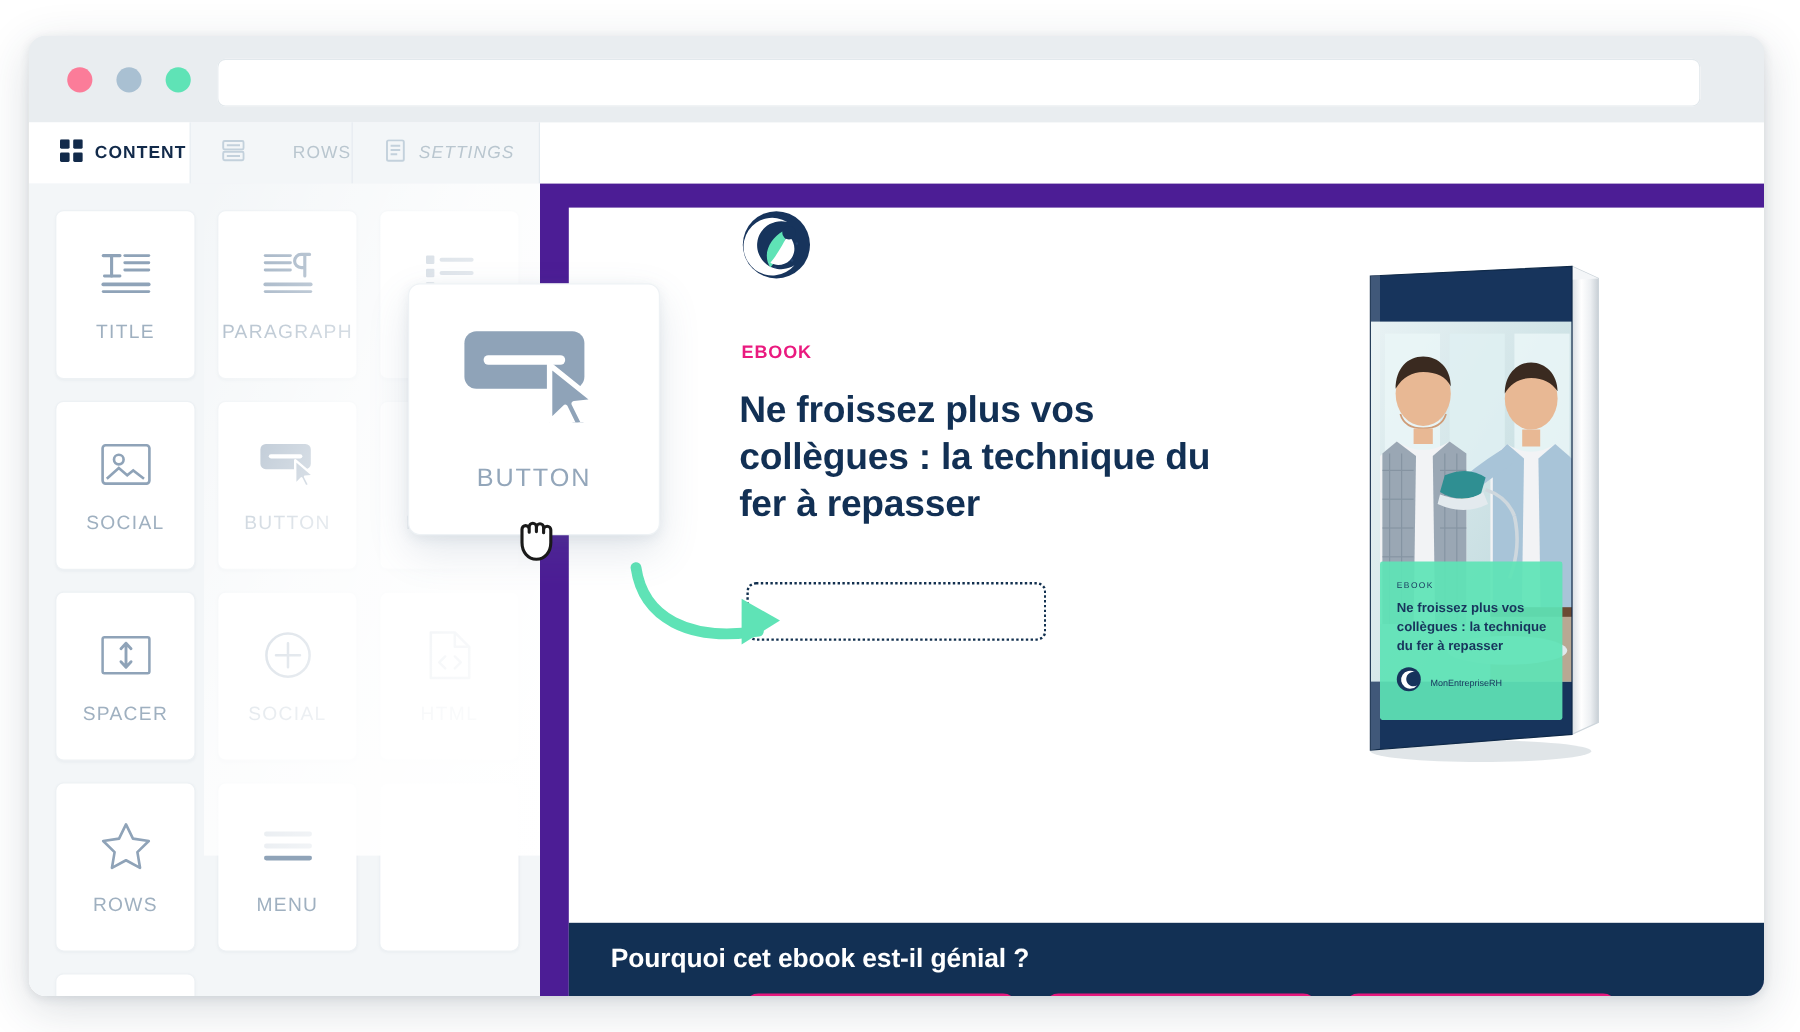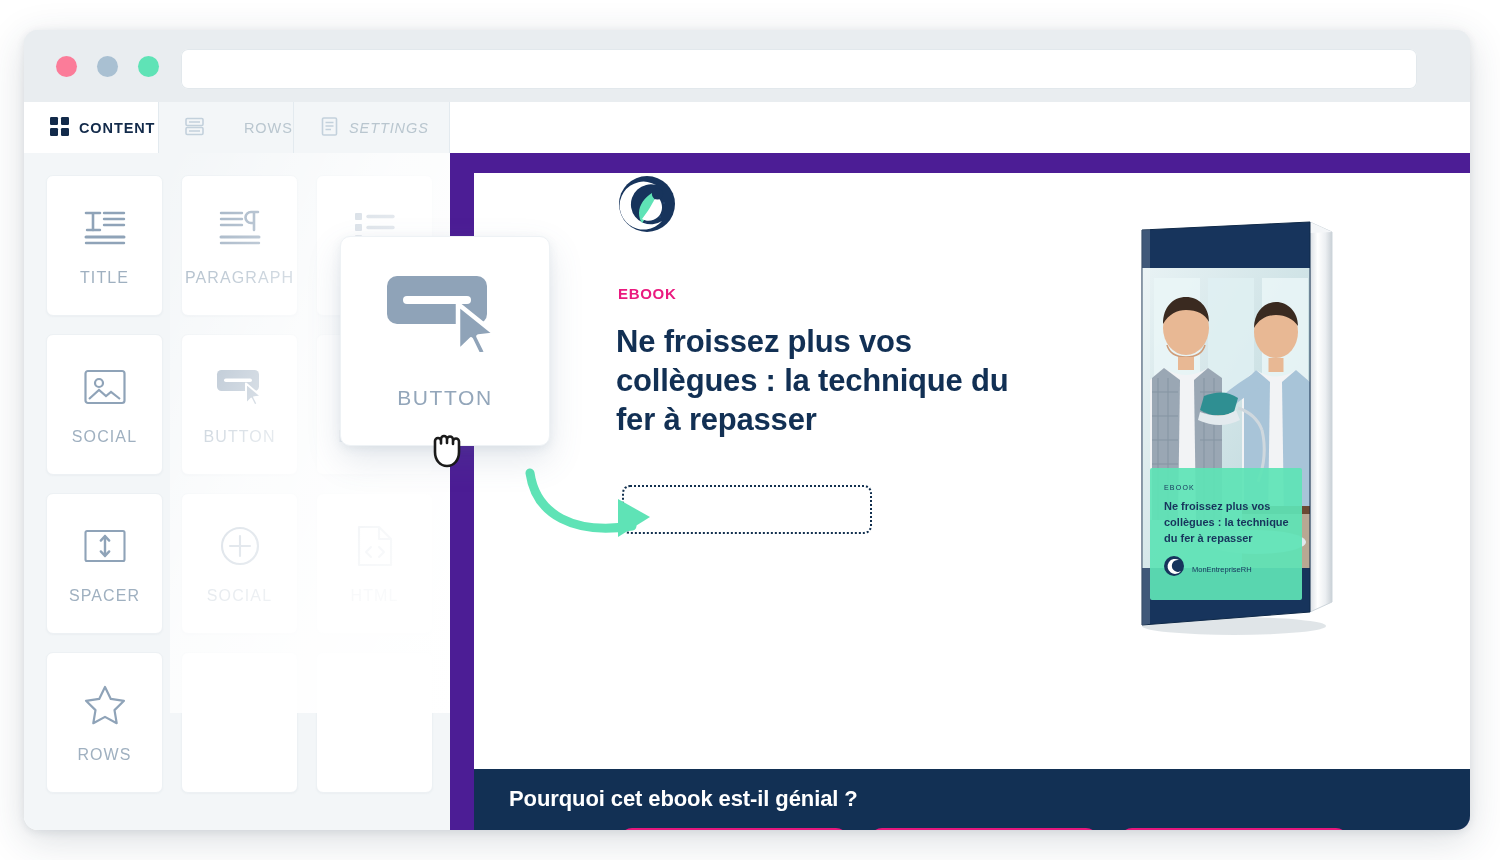--- a/index.html
+++ b/index.html
@@ -285,20 +285,30 @@
 
           <div class="tile">
             <span class="glyph">
               <svg width="42" height="40" viewBox="0 0 42 40" fill="none" stroke="#8fa3b8" stroke-width="2.2" stroke-linejoin="round">
                 <path d="M21 2l5.8 11.9 13.2 1.9-9.5 9.3 2.2 13.1L21 31.9 9.3 38.2l2.2-13.1L2 15.8l13.2-1.9z"></path>
               </svg>
             </span>
             <span class="cap">ROWS</span>
           </div>
 
+          <div class="tile">
+            <span class="glyph">
+              <svg width="42" height="28" viewBox="0 0 42 28" fill="none" stroke="#8fa3b8" stroke-width="4" stroke-linecap="round">
+                <line x1="3" y1="4" x2="39" y2="4"></line>
+                  <line x1="3" y1="14" x2="39" y2="14"></line>
+                  <line x1="3" y1="24" x2="39" y2="24"></line>
+              </svg>
+            </span>
+            <span class="cap">MENU</span>
+          </div>
 
           <div class="tile">
             
             
           </div>
 
           <div class="tile">
             
             
           </div>

